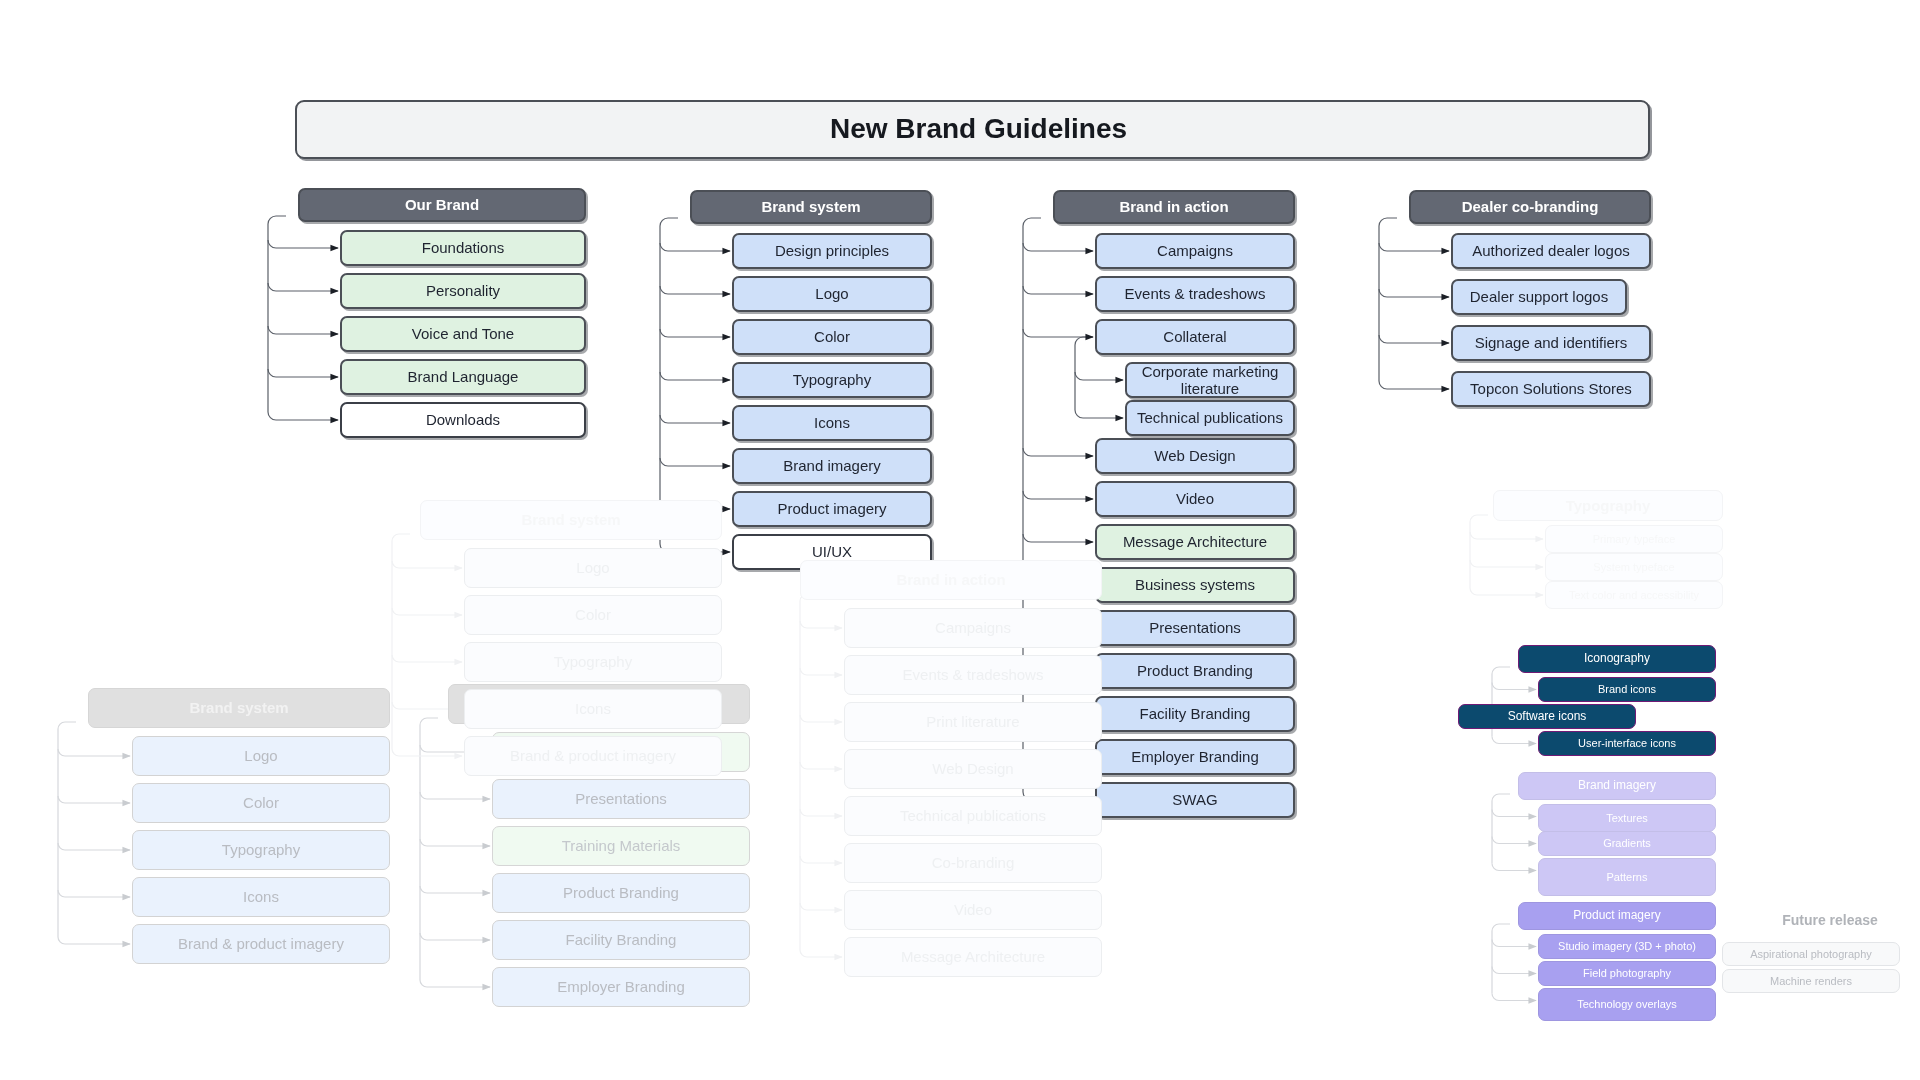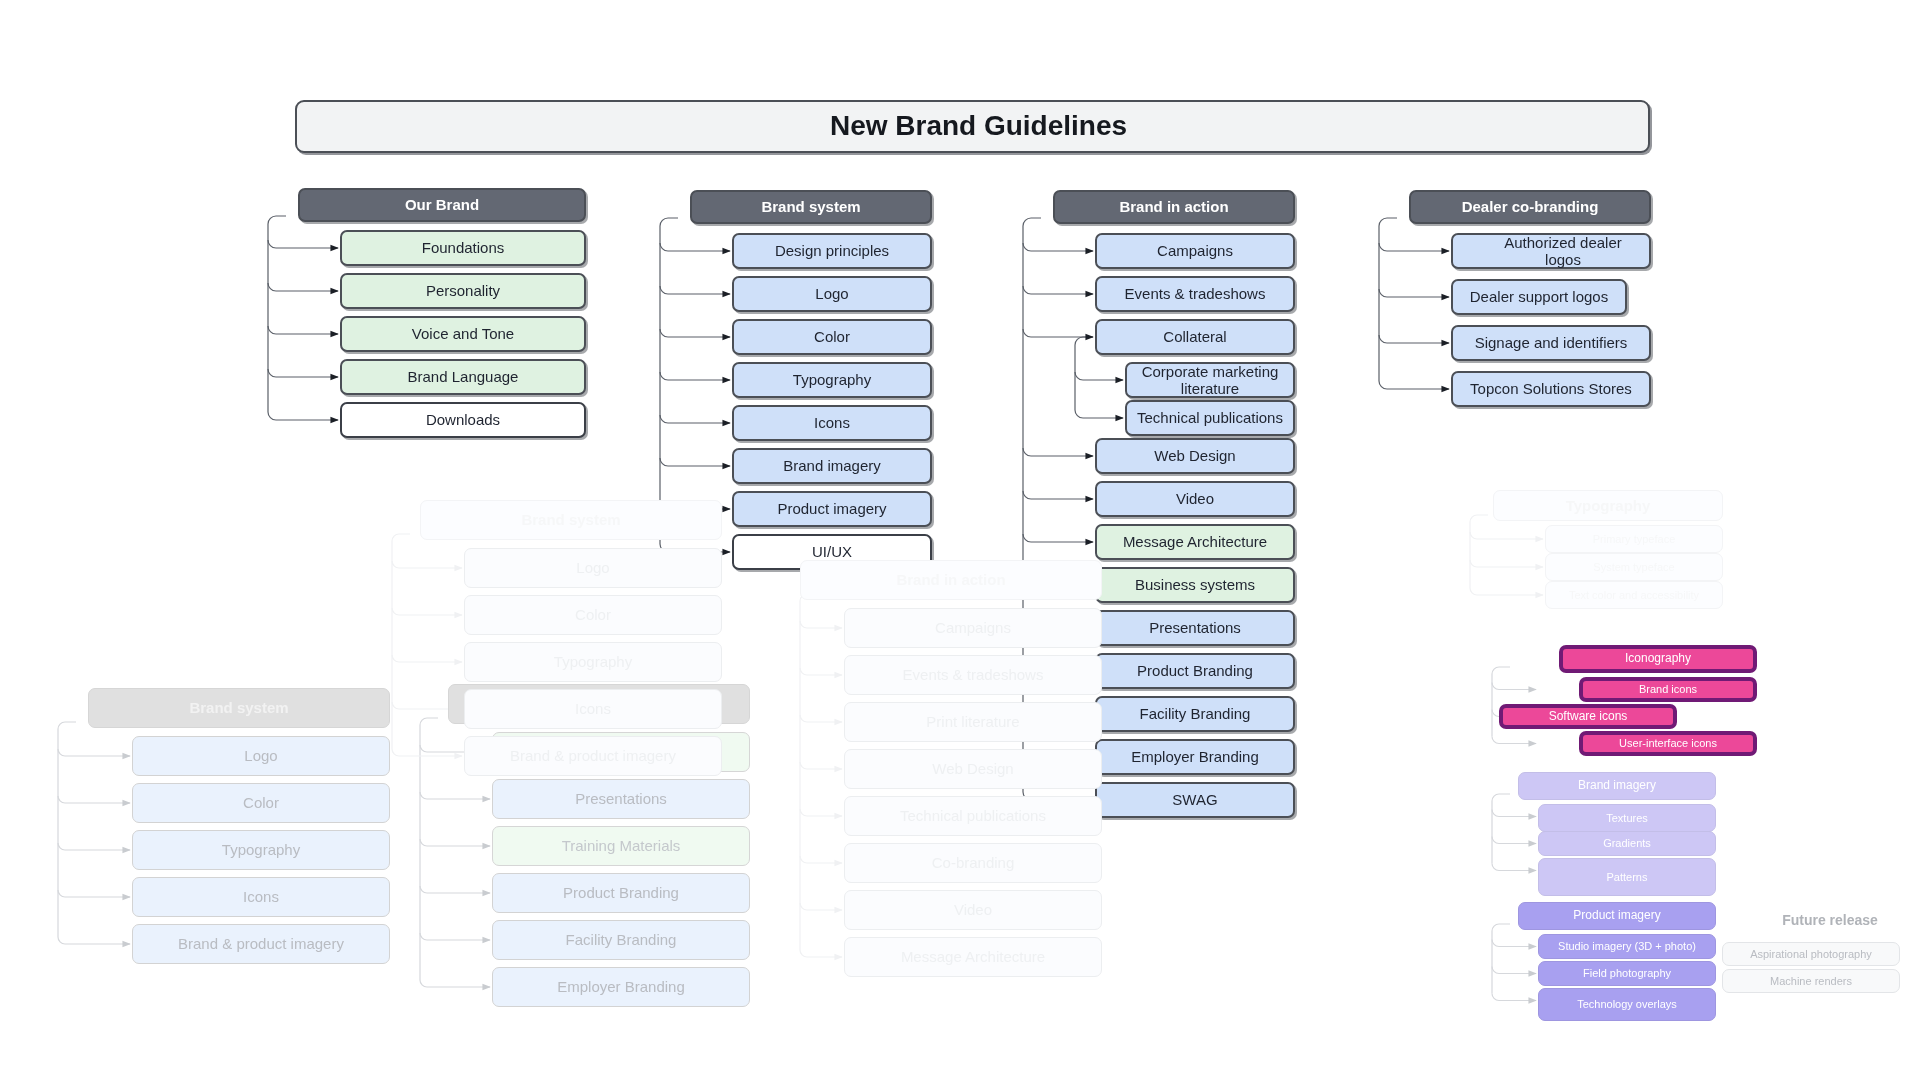--- a/index.html
+++ b/index.html
@@ -39,21 +39,21 @@
     background:#ffffff;border:2px solid #3b3f47;
     box-shadow:2px 2px 0 rgba(60,64,72,.45);
   }
   
   .ghost{box-shadow:none;}
   .ghost.hdr{background:#e0e0e0;border:1px solid #d6d6d6;color:#f2f2f2;}
   .ghost.blue{background:#eaf2fd;border:1px solid #d3d3d3;color:#b9bcc2;}
   .ghost.green{background:#f0faf1;border:1px solid #d6d6d6;color:#c4c8cc;}
   .ghost.faint{background:#fbfcfe;border:1px solid #eceef0;color:#eef0f2;}
   .ghost.vfaint{background:#fcfdff;border:1px solid #f3f4f6;color:#f6f7f8;}
-  .ghost.purple-l{background:#ec4899;border:4px solid #701a75;color:#ffffff;margin-left:41px;}
+  .ghost.purple-l{background:#0c4a6e;border:1px solid #701a75;color:#ffffff;}
   .ghost.purple-m{background:#cdc7f5;border:1px solid #c3bee8;color:#ffffff;}
   .ghost.purple-d{background:#a8a0f0;border:1px solid #9e96e0;color:#ffffff;}
   .ghost.outline{background:#f8f9fa;border:1px solid #e3e5e8;color:#b9bcc2;}
   .lbl-future{
     position:absolute;font-size:14px;font-weight:bold;color:#b0b3b8;
     text-align:center;
   }
   svg{position:absolute;left:0;top:0;pointer-events:none;}
 </style>
 </head>
@@ -147,21 +147,21 @@
       <path d="M 1510 794 H 1499 A 7 7 0 0 0 1492 801 V 863.5" fill="none" stroke="#d6d8dc" stroke-width="1.2"></path>
       <path d="M 1492 809.5 A 7 7 0 0 0 1499 816.5 H 1536" fill="none" stroke="#d6d8dc" stroke-width="1.2" marker-end="url(#arg)"></path>
       <path d="M 1492 836.5 A 7 7 0 0 0 1499 843.5 H 1536" fill="none" stroke="#d6d8dc" stroke-width="1.2" marker-end="url(#arg)"></path>
       <path d="M 1492 863.5 A 7 7 0 0 0 1499 870.5 H 1536" fill="none" stroke="#d6d8dc" stroke-width="1.2" marker-end="url(#arg)"></path>
       <path d="M 1510 924 H 1499 A 7 7 0 0 0 1492 931 V 993.5" fill="none" stroke="#d6d8dc" stroke-width="1.2"></path>
       <path d="M 1492 939.5 A 7 7 0 0 0 1499 946.5 H 1536" fill="none" stroke="#d6d8dc" stroke-width="1.2" marker-end="url(#arg)"></path>
       <path d="M 1492 966.5 A 7 7 0 0 0 1499 973.5 H 1536" fill="none" stroke="#d6d8dc" stroke-width="1.2" marker-end="url(#arg)"></path>
       <path d="M 1492 993.5 A 7 7 0 0 0 1499 1000.5 H 1536" fill="none" stroke="#d6d8dc" stroke-width="1.2" marker-end="url(#arg)"></path>
     </svg>
   <div id="nodes">
-      <div class="node title-node" style="left: 295px; top: 100px; width: 1355px; height: 53px; padding-left: 20px;">New Brand Guidelines</div>
+      <div class="node title-node" style="left: 295px; top: 100px; width: 1355px; height: 59px; padding-left: 20px;">New Brand Guidelines</div>
       <div class="node hdr" style="left: 298px; top: 188px; width: 288px; height: 34px;">Our Brand</div>
       <div class="node green" style="left: 340px; top: 230px; width: 246px; height: 36px;">Foundations</div>
       <div class="node green" style="left: 340px; top: 273px; width: 246px; height: 36px;">Personality</div>
       <div class="node green" style="left: 340px; top: 316px; width: 246px; height: 36px;">Voice and Tone</div>
       <div class="node green" style="left: 340px; top: 359px; width: 246px; height: 36px;">Brand Language</div>
       <div class="node white" style="left: 340px; top: 402px; width: 246px; height: 36px;">Downloads</div>
       <div class="node hdr" style="left: 690px; top: 190px; width: 242px; height: 34px;">Brand system</div>
       <div class="node blue" style="left: 732px; top: 233px; width: 200px; height: 36px;">Design principles</div>
       <div class="node blue" style="left: 732px; top: 276px; width: 200px; height: 36px;">Logo</div>
       <div class="node blue" style="left: 732px; top: 319px; width: 200px; height: 36px;">Color</div>
@@ -179,21 +179,21 @@
       <div class="node blue" style="left: 1095px; top: 438px; width: 200px; height: 36px;">Web Design</div>
       <div class="node blue" style="left: 1095px; top: 481px; width: 200px; height: 36px;">Video</div>
       <div class="node green" style="left: 1095px; top: 524px; width: 200px; height: 36px;">Message Architecture</div>
       <div class="node green" style="left: 1095px; top: 567px; width: 200px; height: 36px;">Business systems</div>
       <div class="node blue" style="left: 1095px; top: 610px; width: 200px; height: 36px;">Presentations</div>
       <div class="node blue" style="left: 1095px; top: 653px; width: 200px; height: 36px;">Product Branding</div>
       <div class="node blue" style="left: 1095px; top: 696px; width: 200px; height: 36px;">Facility Branding</div>
       <div class="node blue" style="left: 1095px; top: 739px; width: 200px; height: 36px;">Employer Branding</div>
       <div class="node blue" style="left: 1095px; top: 782px; width: 200px; height: 36px;">SWAG</div>
       <div class="node hdr" style="left: 1409px; top: 190px; width: 242px; height: 34px;">Dealer co-branding</div>
-      <div class="node blue" style="left: 1451px; top: 233px; width: 200px; height: 36px; padding-left: 32px;">Authorized dealer logos</div>
+      <div class="node blue" style="left: 1451px; top: 233px; width: 200px; height: 36px;">Authorized dealer logos</div>
       <div class="node blue" style="left: 1451px; top: 279px; width: 176px; height: 36px;">Dealer support logos</div>
       <div class="node blue" style="left: 1451px; top: 325px; width: 200px; height: 36px;">Signage and identifiers</div>
       <div class="node blue" style="left: 1451px; top: 371px; width: 200px; height: 36px;">Topcon Solutions Stores</div>
       <div class="node hdr ghost" style="left: 88px; top: 688px; width: 302px; height: 40px;">Brand system</div>
       <div class="node ghost blue" style="left: 132px; top: 736px; width: 258px; height: 40px;">Logo</div>
       <div class="node ghost blue" style="left: 132px; top: 783px; width: 258px; height: 40px;">Color</div>
       <div class="node ghost blue" style="left: 132px; top: 830px; width: 258px; height: 40px;">Typography</div>
       <div class="node ghost blue" style="left: 132px; top: 877px; width: 258px; height: 40px;">Icons</div>
       <div class="node ghost blue" style="left: 132px; top: 924px; width: 258px; height: 40px;">Brand &amp; product imagery</div>
       <div class="node hdr ghost" style="left: 448px; top: 684px; width: 302px; height: 40px;">Brand in action</div>

